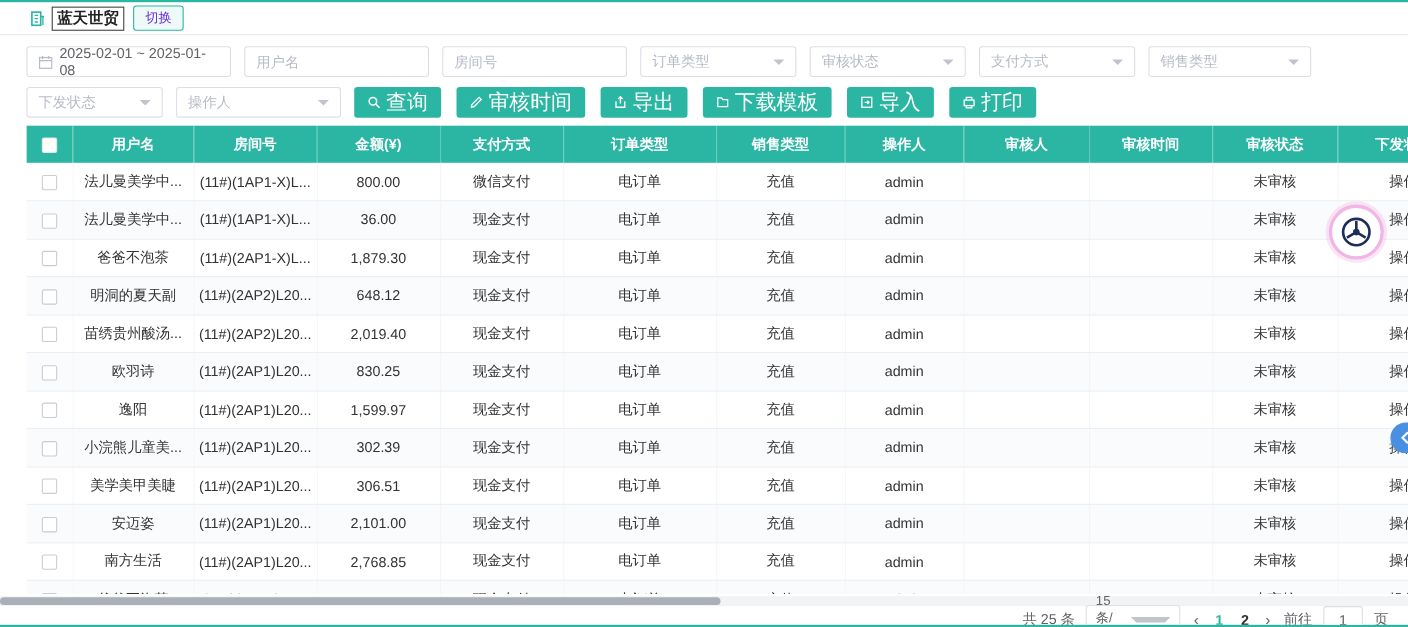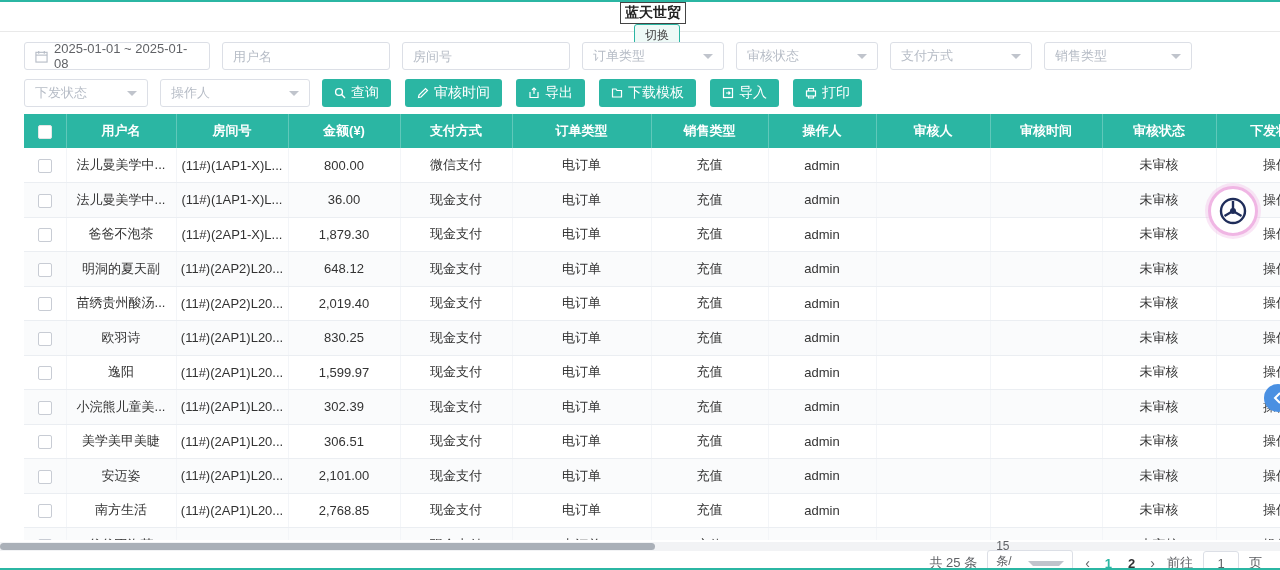--- a/index.html
+++ b/index.html
@@ -4,37 +4,37 @@
 <style>
   * { box-sizing: border-box; margin: 0; padding: 0; }
   html, body { width: 1280px; height: 570px; overflow: hidden; }
   body {
     font-family: "Liberation Sans", "DejaVu Sans", sans-serif;
     font-size: 13px; color: #333; background: #fff;
     border-top: 2px solid #2bb6a3; border-bottom: 2px solid #2bb6a3;
     position: relative;
   }
   
-  .app-header { height: 30px; display: flex; align-items: center; padding-left: 26px; border-bottom: 1px solid #e9e9e9; flex-direction: column; }
+  .app-header { height: 30px; display: flex; align-items: center; padding-left: 26px; border-bottom: 1px solid #e9e9e9; }
   .brand-icon { width: 16px; height: 16px; margin-right: 5px; }
   .brand-name { font-weight: bold; font-size: 14px; color: #222; border: 1px solid #444; padding: 1px 4px; }
-  .switch-btn { margin-left: 8px; border: 1px solid #2bb6a3; color: #404040; background: #eefaf7; border-radius: 3px; padding: 2px 10px; font-size: 12px; cursor: pointer; }
+  .switch-btn { margin-left: 8px; border: 1px solid #2bb6a3; color: #6d28d9; background: #eefaf7; border-radius: 3px; padding: 2px 10px; font-size: 12px; cursor: pointer; }
   
   .filters { padding-left: 24px; }
   .filter-row { display: flex; align-items: center; margin-top: 10px; }
   .filter-row.second { margin-top: 9px; }
   .ctl { height: 28px; border: 1px solid #dcdfe6; border-radius: 3px; background: #fff; display: flex; align-items: center; padding: 0 10px; margin-right: 12px; color: #606266; }
   .ctl input { border: none; outline: none; width: 100%; font-size: 13px; color: #606266; font-family: inherit; background: transparent; }
   .ctl input::placeholder { color: #b6bcc6; }
   .select .sel-text { color: #b6bcc6; flex: 1; }
   .caret { width: 0; height: 0; border-left: 5px solid transparent; border-right: 5px solid transparent; border-top: 5px solid #c0c4cc; margin-left: 6px; }
   .w-date { width: 186px; } .w-input { width: 168px; } .w-sel { width: 142px; } .w-sel-last { width: 148px; }
   .w-sel-sm { width: 124px; } .w-sel-op { width: 150px; }
   .cal-icon { margin-right: 6px; flex: none; }
-  .btn { height: 28px; background: #2bb6a3; color: #fff; border: none; border-radius: 3px; padding: 0 12px; margin-right: 14px; font-size: 14px; display: inline-flex; align-items: center; gap: 5px; cursor: pointer; font-family: inherit; }
+  .btn { height: 28px; background: #2bb6a3; color: #fff; border: none; border-radius: 3px; padding: 0 12px; margin-right: 14px; font-size: 19px; display: inline-flex; align-items: center; gap: 5px; cursor: pointer; font-family: inherit; }
   .btn svg { flex: none; }
   
   .table-wrap { margin: 7px 0 0 24px; width: 1256px; height: 426px; overflow: hidden; }
   table { border-collapse: collapse; table-layout: fixed; width: 1312px; }
   thead th { background: #2bb6a3; color: #fff; font-weight: bold; font-size: 13px; height: 34px; text-align: center; border-right: 1px solid rgba(255,255,255,0.25); }
   thead th:last-child { border-right: none; }
   tbody td { height: 34.5px; text-align: center; font-size: 13px; color: #333; border-bottom: 1px solid #ebeef2; border-right: 1px solid #f3f5f8; background: #fff; overflow: hidden; white-space: nowrap; }
   tbody tr:nth-child(even) td { background: #fafbfc; }
   .cbx { display: inline-block; width: 14px; height: 14px; border: 1px solid #c8ccd4; border-radius: 2px; background: #fff; vertical-align: middle; cursor: pointer; }
   thead .cbx { border-color: #e6e6e6; }
@@ -71,21 +71,21 @@
 
 <div class="filters">
   <div class="filter-row">
     <div class="ctl w-date">
       <svg class="cal-icon" width="13" height="13" viewBox="0 0 14 14">
         <rect x="1" y="2.5" width="12" height="10.5" fill="none" stroke="#b6bcc6" stroke-width="1.2"></rect>
         <line x1="1" y1="5.5" x2="13" y2="5.5" stroke="#b6bcc6" stroke-width="1.2"></line>
         <line x1="4" y1="1" x2="4" y2="4" stroke="#b6bcc6" stroke-width="1.2"></line>
         <line x1="10" y1="1" x2="10" y2="4" stroke="#b6bcc6" stroke-width="1.2"></line>
       </svg>
-      <span>2025-01-01  ~  2025-01-08</span>
+      <span>2025-02-01  ~  2025-01-08</span>
     </div>
     <div class="ctl w-input">
       <input placeholder="用户名" style="">
     </div>
     <div class="ctl w-input">
       <input placeholder="房间号" style="">
     </div>
     <div class="ctl select w-sel">
       <span class="sel-text">订单类型</span>
       <span class="caret"></span>

